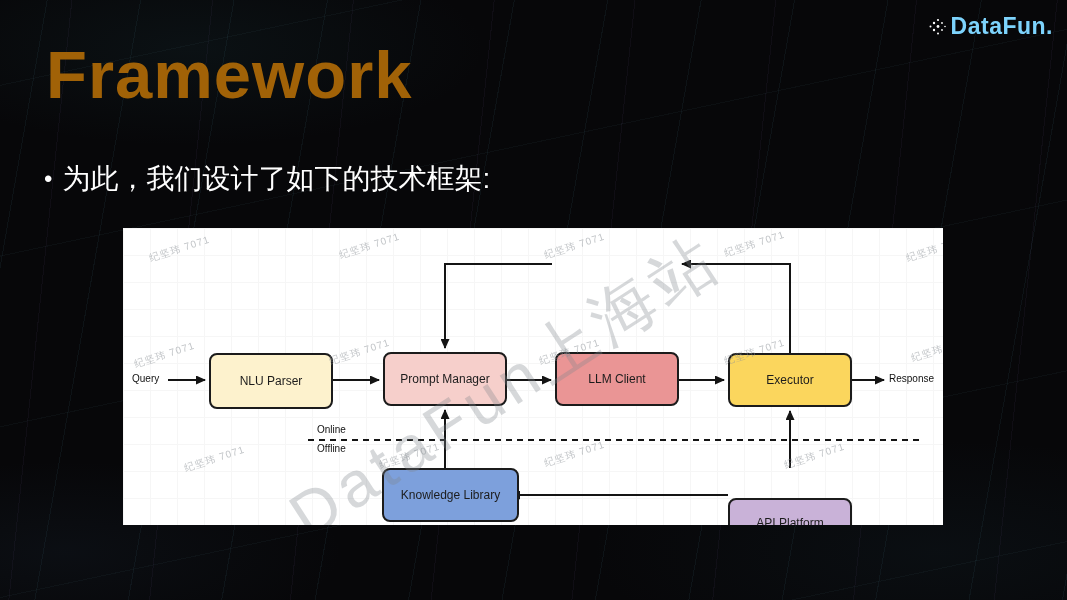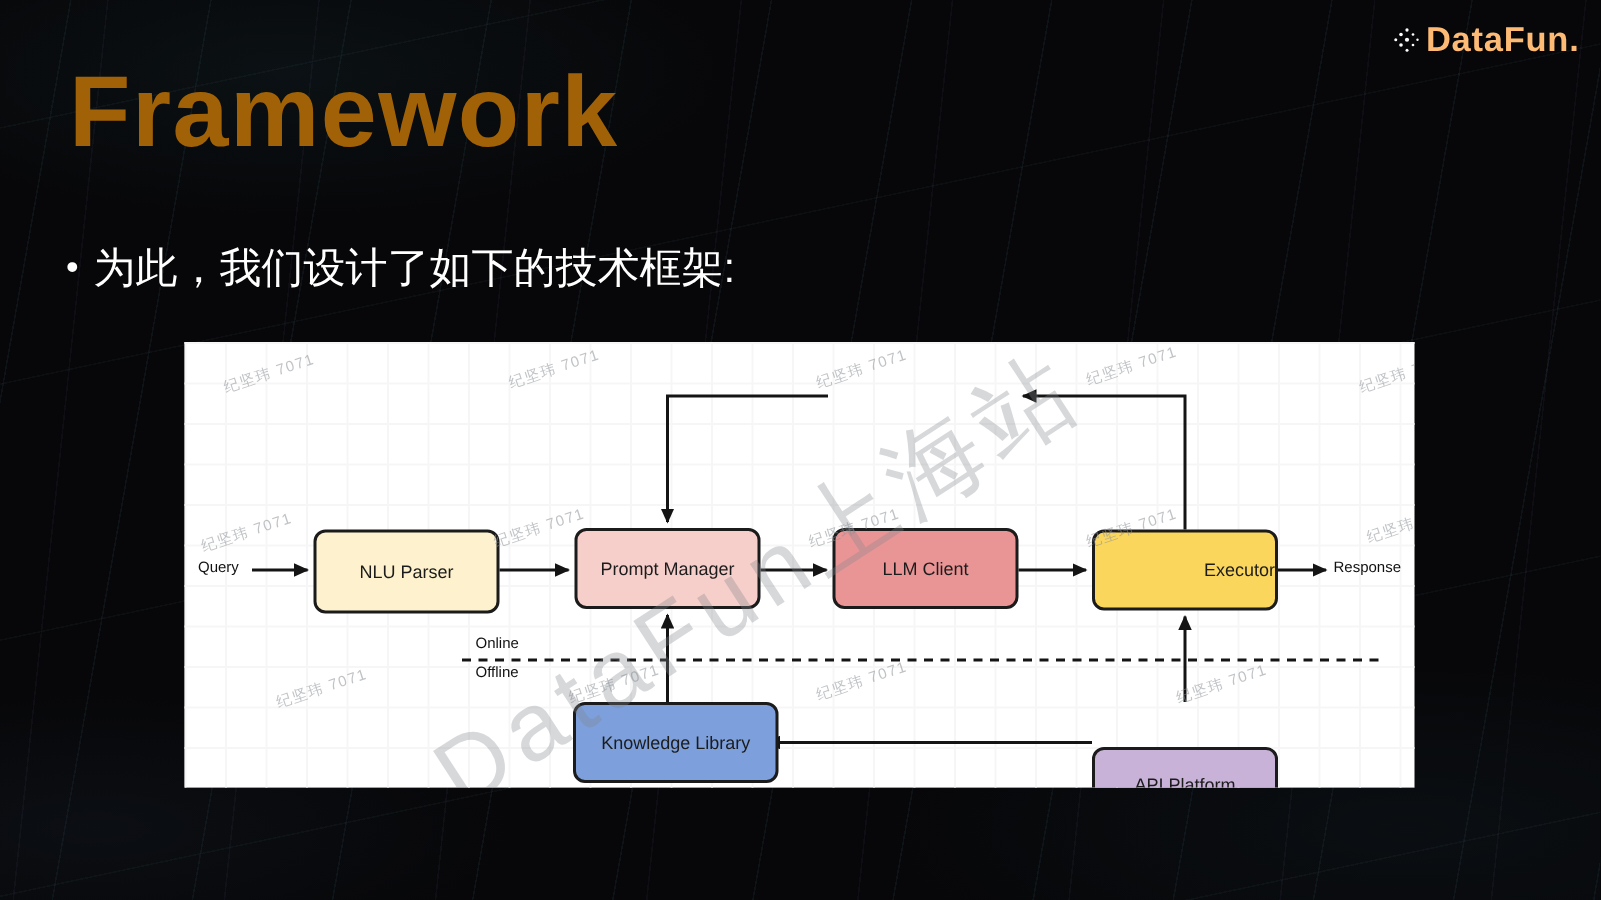--- a/index.html
+++ b/index.html
@@ -21,21 +21,21 @@
     background:
       repeating-linear-gradient(168deg, transparent 0 83px, rgba(70,110,120,.08) 83px 84px, transparent 84px 167px),
       radial-gradient(420px 140px at 18% 8%, rgba(40,90,100,.12), transparent 70%),
       radial-gradient(500px 160px at 88% 92%, rgba(40,80,100,.10), transparent 70%),
       radial-gradient(400px 130px at 6% 92%, rgba(50,80,110,.10), transparent 70%);
   }
 
   
   .logo { position:absolute; top:13px; right:14px; display:flex; align-items:center; gap:3px; }
   .logo-dots { width:20px; height:20px; }
-  .logo-text { font-size:23px; font-weight:800; letter-spacing:.5px; color:#fdba74; }
+  .logo-text { font-size:23px; font-weight:800; letter-spacing:.5px; color:#7dd3fc; }
 
   
   .title { position:absolute; left:46px; top:36px; font-size:67px; font-weight:700; letter-spacing:1px; color:#a16207; }
   .bullet-line { position:absolute; left:44px; top:160px; font-size:28px; color:#fff; display:flex; align-items:center; }
   .bullet-dot { font-size:24px; margin-right:10px; }
 
   
   .panel {
     position:absolute; left:123px; top:228px; width:820px; height:297px;
     background-color:#fff;
@@ -134,21 +134,21 @@
 
   <div class="node n-nlu" style="background-color: rgb(253, 242, 205);">
     <span>NLU Parser</span>
   </div>
   <div class="node n-prompt" style="background-color: rgb(246, 207, 203);">
     <span>Prompt Manager</span>
   </div>
   <div class="node n-llm" style="background-color: rgb(234, 149, 149); align-items: center;">
     <span>LLM Client</span>
   </div>
-  <div class="node n-executor" style="background-color: rgb(251, 214, 93); justify-content: flex-end;">
+  <div class="node n-executor" style="background-color: rgb(251, 214, 93);">
     <span>Executor</span>
   </div>
   <div class="node n-knowledge" style="background-color: rgb(125, 160, 220);">
     <span>Knowledge Library</span>
   </div>
   <div class="node n-api" style="background-color: rgb(201, 178, 216); margin-top: 30px;">
     <span>API Platform</span>
   </div>
 
   <span class="io-label lbl-query">Query</span>

